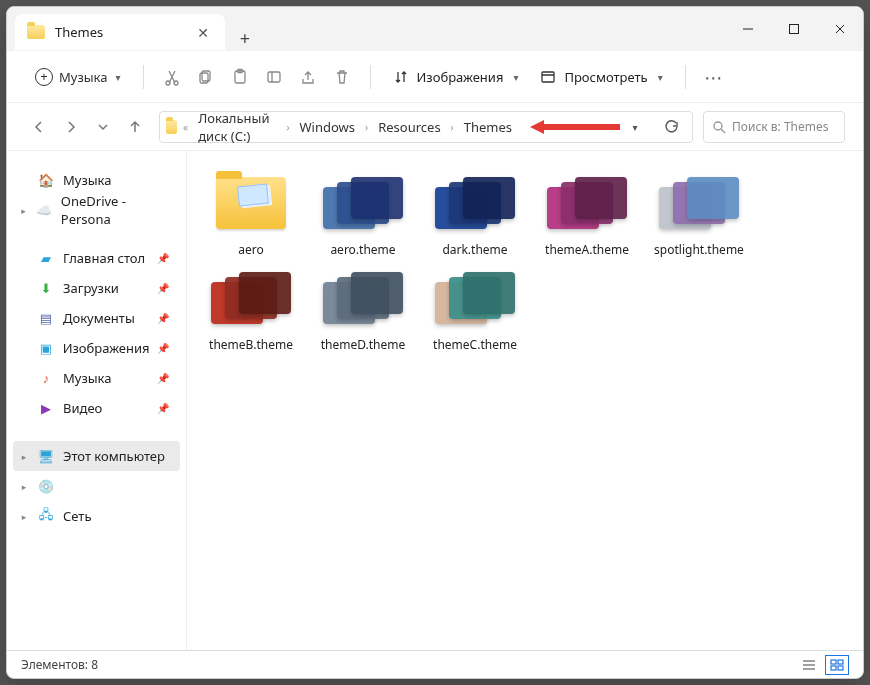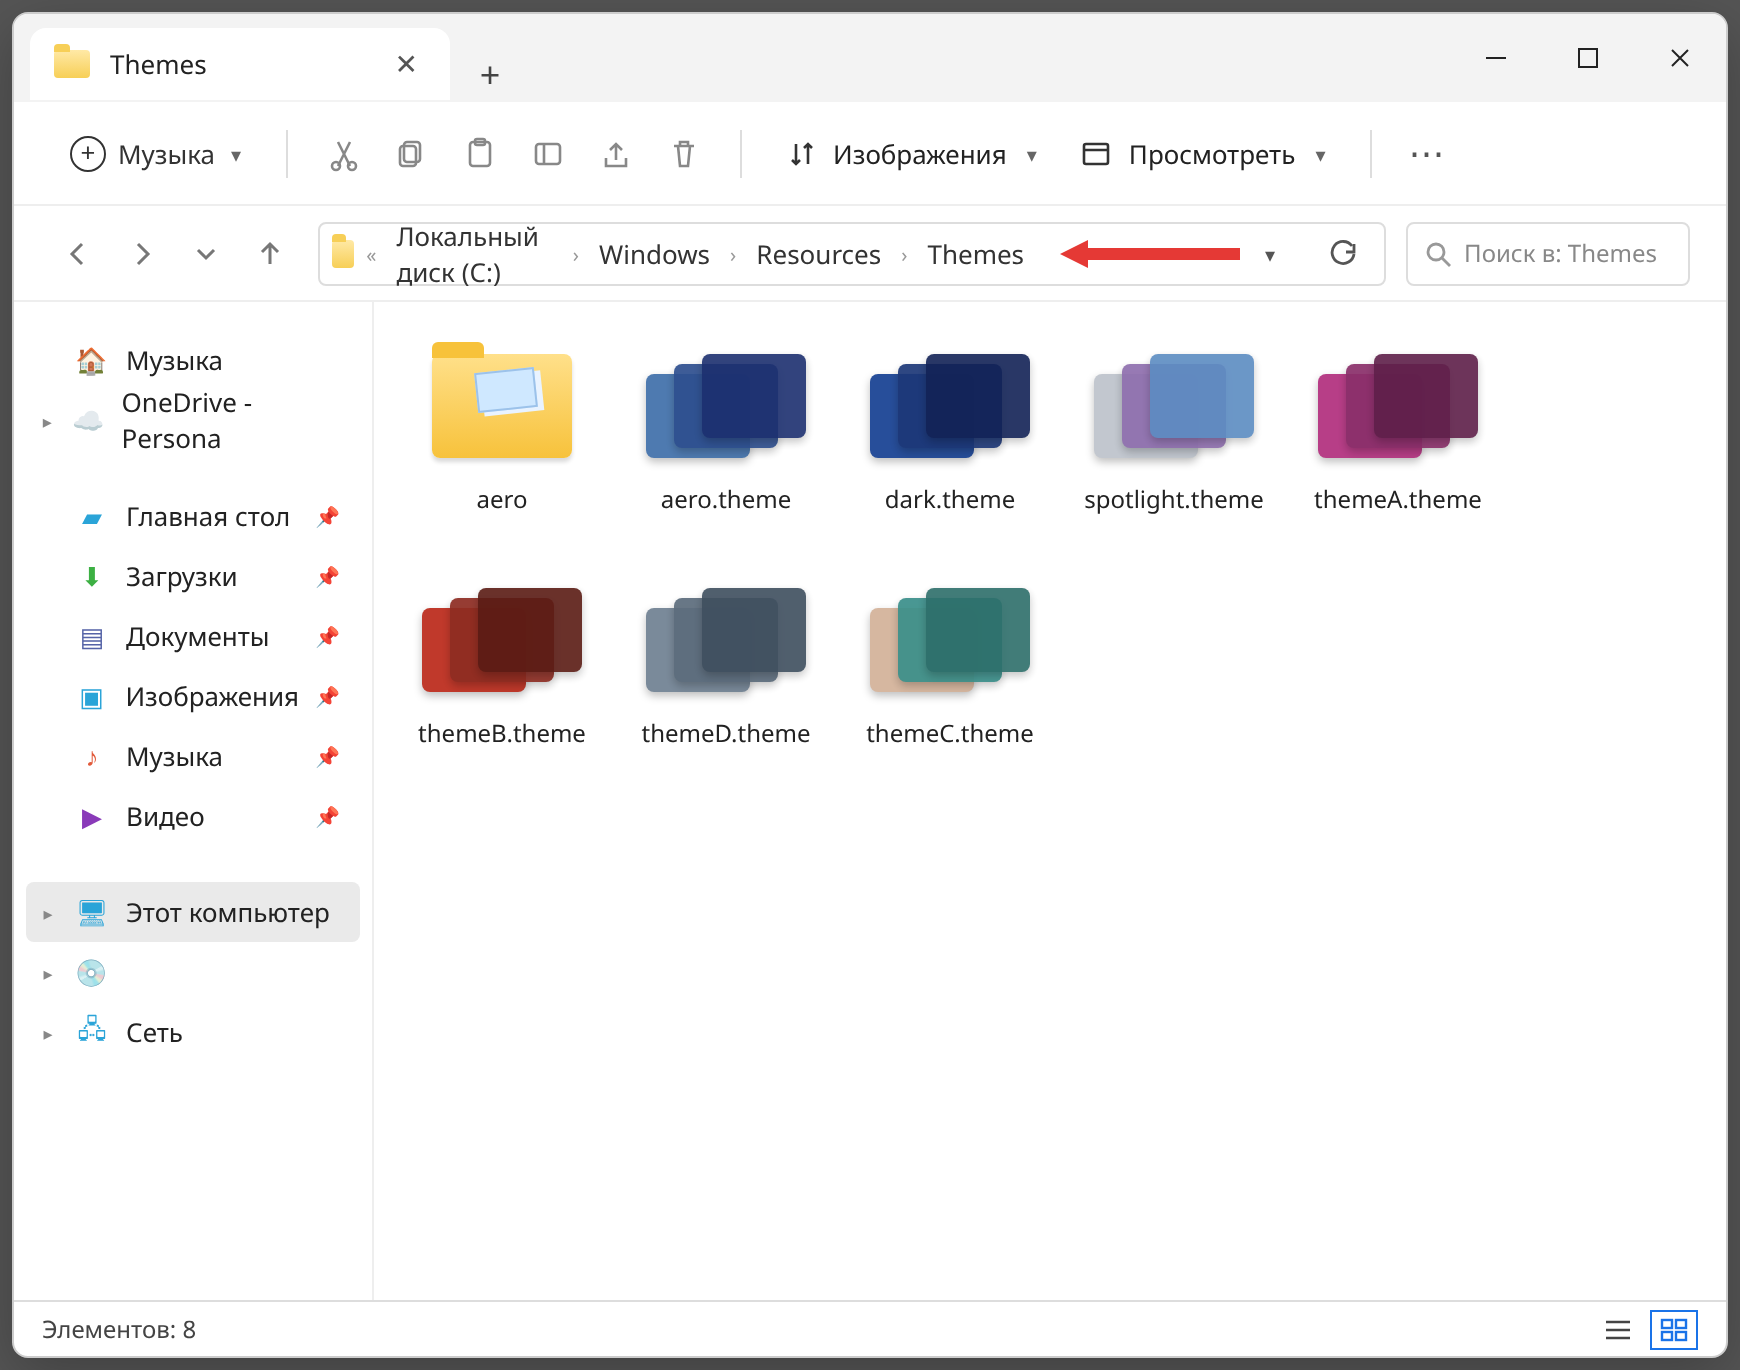--- a/index.html
+++ b/index.html
@@ -75,21 +75,21 @@
     font-size:13px; color:#222;
   }
   .side-item { height:30px; display:flex; align-items:center; gap:8px; padding:0 10px; border-radius:4px; cursor:pointer;}
   .side-item.selected { background:#eaeaea; }
   .side-ind { margin-left:-4px; width:10px; color:#888; font-size:9px; text-align:center;}
   .side-ico { width:18px; display:flex; justify-content:center; }
   .side-pin { margin-left:auto; color:#999; font-size:10px; }
   .side-spacer { height:18px; }
 
   .content { flex:1; overflow:auto; padding:16px 14px; }
-  .grid { display:flex; flex-wrap:wrap; gap:22px 12px; align-content:flex-start; }
+  .grid { display:flex; flex-wrap:wrap; gap:0 12px; align-content:flex-start; }
   .item {
     width:100px; display:flex; flex-direction:column; align-items:center;
     font-size:12px; color:#222; text-align:center; cursor:pointer;
     border-radius:4px; padding:4px 0;
   }
   .thumb {
     width:80px; height:64px; border-radius:4px; position:relative;
     display:flex; align-items:center; justify-content:center; margin-bottom:6px;
   }
   .thumb-folder {
@@ -370,36 +370,36 @@
                 <div class="pane p1" style="background: rgb(39, 78, 154);"></div>
                 <div class="pane p2" style="background: rgb(29, 56, 120);"></div>
                 <div class="pane p3" style="background: rgb(18, 34, 86);"></div>
               </div>
             </div>
             <div>dark.theme</div>
           </div>
           <div class="item">
             <div class="thumb">
               <div class="theme-stack">
+                <div class="pane p1" style="background: rgb(183, 62, 135);"></div>
+                <div class="pane p2" style="background: rgb(138, 47, 106);"></div>
+                <div class="pane p3" style="background: rgb(94, 31, 73);"></div>
+              </div>
+            </div>
+            <div>themeA.theme</div>
+          </div>
+          <div class="item">
+            <div class="thumb">
+              <div class="theme-stack">
                 <div class="pane p1" style="background: rgb(194, 199, 207);"></div>
                 <div class="pane p2" style="background: rgb(143, 111, 174);"></div>
                 <div class="pane p3" style="background: rgb(92, 140, 194);"></div>
               </div>
             </div>
             <div>spotlight.theme</div>
-          </div>
-          <div class="item">
-            <div class="thumb">
-              <div class="theme-stack">
-                <div class="pane p1" style="background: rgb(183, 62, 135);"></div>
-                <div class="pane p2" style="background: rgb(138, 47, 106);"></div>
-                <div class="pane p3" style="background: rgb(94, 31, 73);"></div>
-              </div>
-            </div>
-            <div>themeA.theme</div>
           </div>
           <div class="item">
             <div class="thumb">
               <div class="theme-stack">
                 <div class="pane p1" style="background: rgb(192, 57, 43);"></div>
                 <div class="pane p2" style="background: rgb(142, 44, 34);"></div>
                 <div class="pane p3" style="background: rgb(90, 27, 20);"></div>
               </div>
             </div>
             <div>themeB.theme</div>

